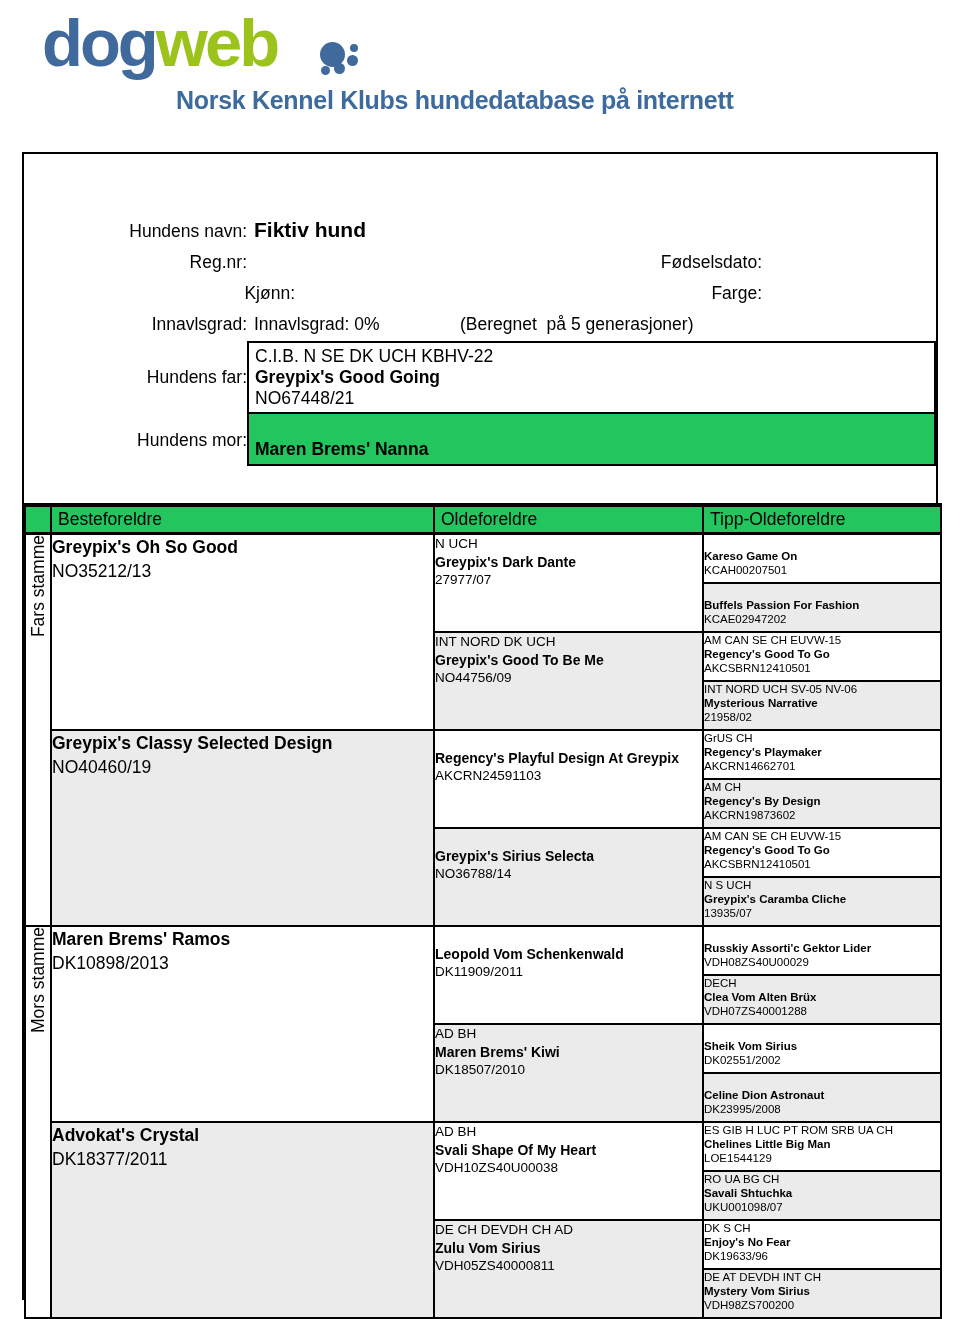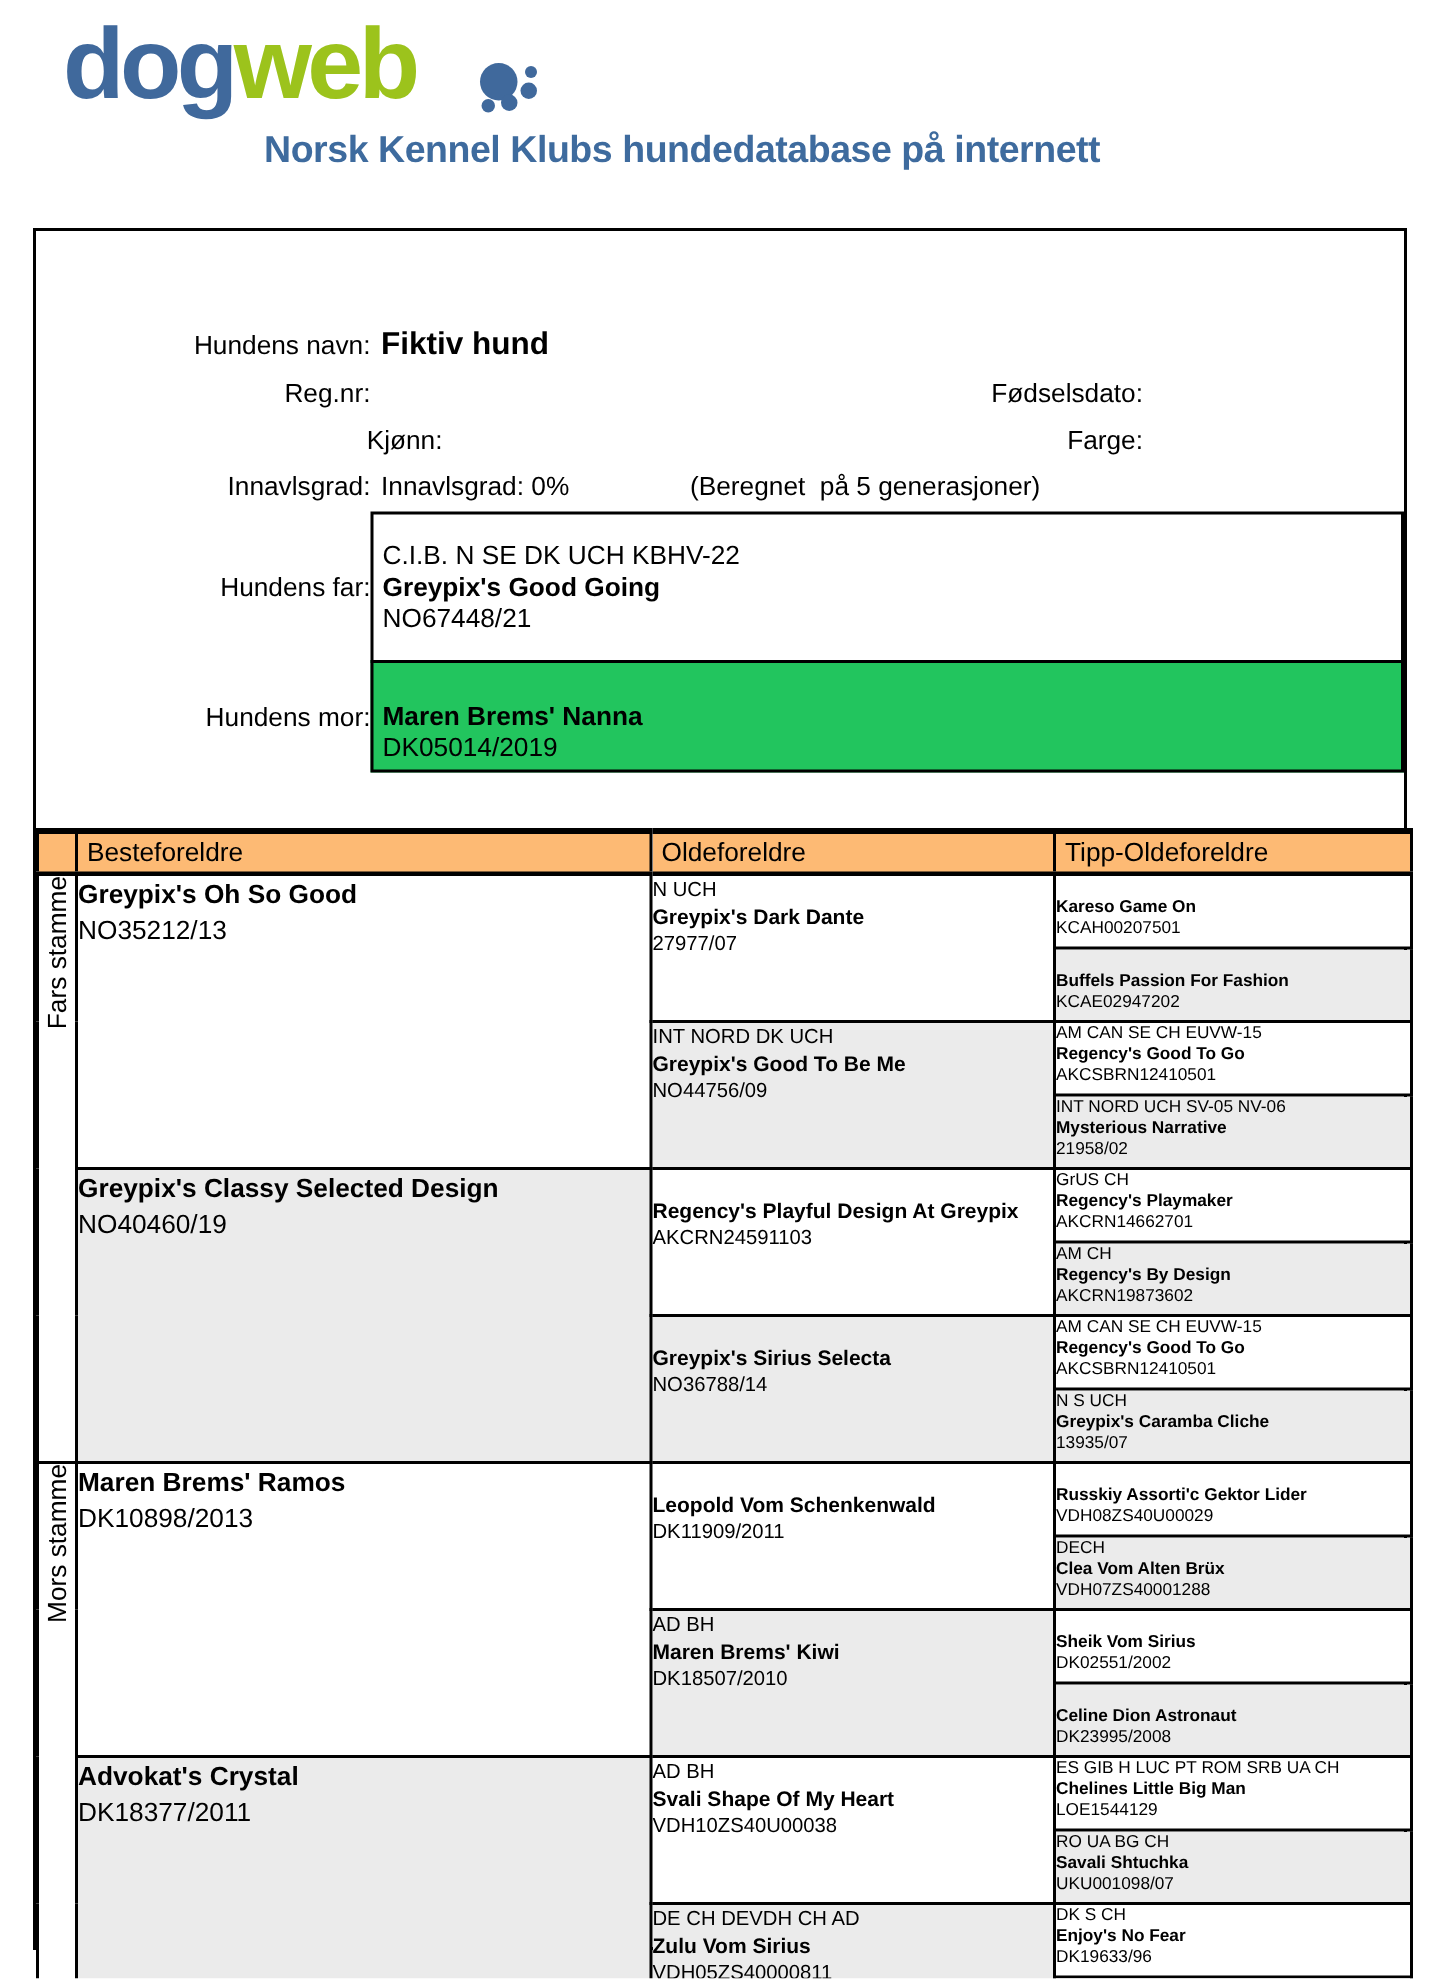--- a/index.html
+++ b/index.html
@@ -29,30 +29,30 @@
   .ilabel{width:223px;text-align:right;flex:none;}
   .ival{padding-left:7px;}
   .dogname{font-size:21px;font-weight:bold;padding-left:7px;}
   .spacer{flex:1;}
   .ilabel2{text-align:right;flex:none;}
   .ival2{width:168px;flex:none;padding-left:6px;}
   .inb-val{width:206px;flex:none;padding-left:7px;}
 
   .prow{display:flex;align-items:center;}
   .plabel{width:223px;text-align:right;font-size:17.5px;flex:none;}
-  .pbox{flex:1;border:2px solid #000;padding:17px 6px;font-size:17.5px;line-height:21px;}
+  .pbox{flex:1;border:2px solid #000;padding:3px 6px;font-size:17.5px;line-height:21px;}
   .pbox .ln{min-height:21px;}
   .pbox .nm{font-weight:bold;}
   .pbox.gray{background:#22c55e;margin-top:-2px;padding:4px 6px;}
 
   
   table.ped{border-collapse:collapse;width:100%;table-layout:fixed;margin-top:37px;}
   table.ped th{height:25px;font-weight:normal;font-size:17.5px;text-align:left;
                padding:0 0 0 6px;border:2px solid #000;border-top:4px solid #000;
-               border-bottom:3px solid #000;background:#fdba74;overflow:hidden;white-space:nowrap;}
+               border-bottom:3px solid #000;background:#22c55e;overflow:hidden;white-space:nowrap;}
   table.ped td{border:2px solid #000;padding:0;vertical-align:top;overflow:hidden;}
   td.stamme{background:#fff;text-align:center;vertical-align:middle;}
   .stamme-text{writing-mode:vertical-rl;transform:rotate(180deg);display:inline-block;
                font-size:17.5px;white-space:nowrap;}
   td.g{vertical-align:middle;padding-left:8px;font-size:17.5px;line-height:24px;}
   td.g .nm{font-weight:bold;}
   td.gg{padding:2px 6px;font-size:13.5px;line-height:18px;}
   td.gg .ln{min-height:18px;}
   td.gg .nm{font-weight:bold;font-size:14px;}
   td.t{padding:2px 6px;font-size:11.5px;line-height:14.2px;height:47px;}
@@ -109,21 +109,20 @@
           <div class="ln">C.I.B. N SE DK UCH KBHV-22</div>
           <div class="ln nm">Greypix's Good Going</div>
           <div class="ln">NO67448/21</div>
         </div>
       </div>
       <div class="prow">
         <div class="plabel">Hundens mor:</div>
         <div class="pbox gray">
           <div class="ln"></div>
           <div class="ln nm">Maren Brems' Nanna</div>
-          <div class="ln">DK05014/2019</div>
         </div>
       </div>
     </div>
 
     <table class="ped">
       <colgroup>
           <col style="width:26px;">
           <col style="width:383px;">
           <col style="width:269px;">
           <col style="width:238px;">

